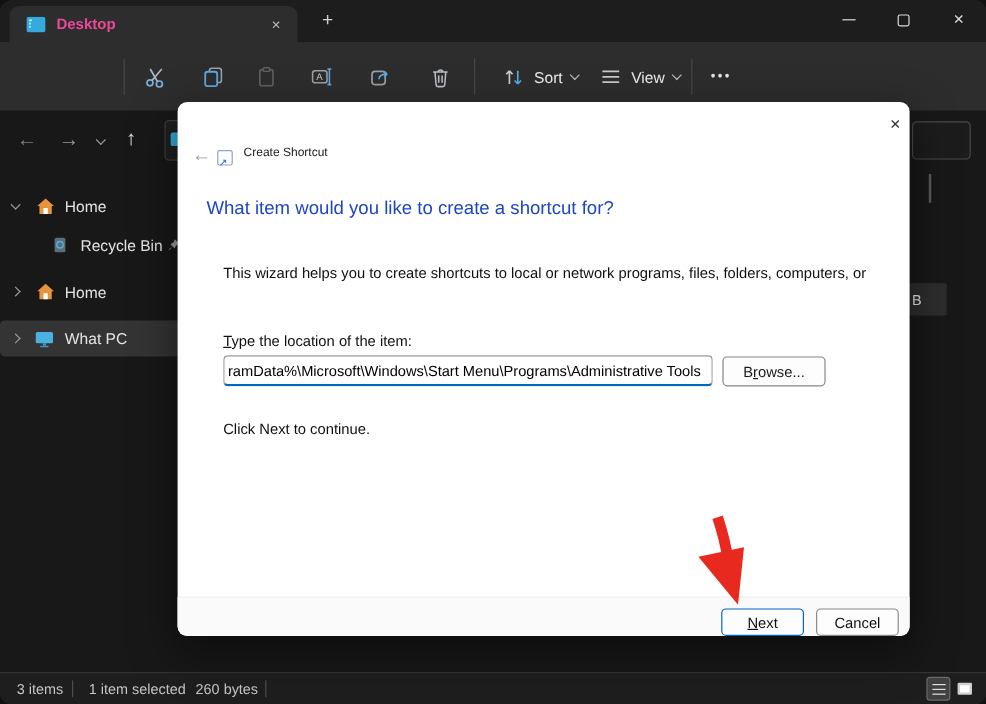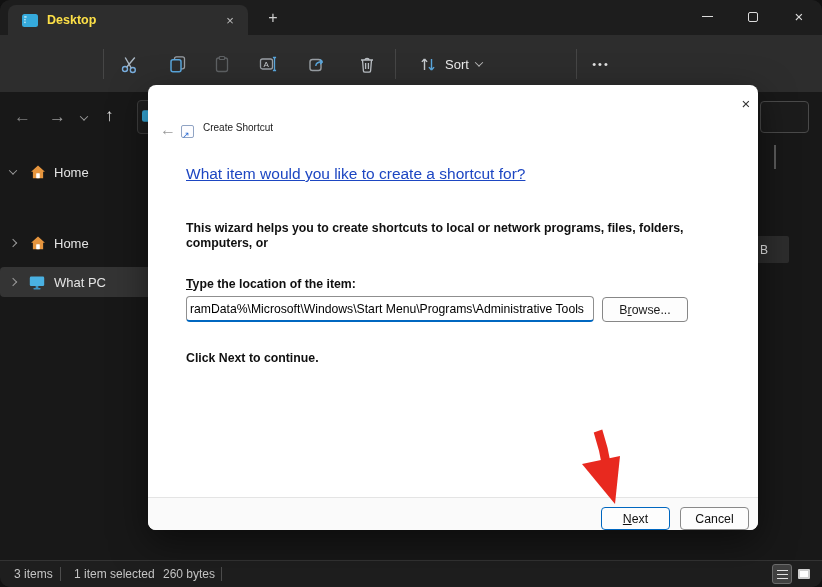--- a/index.html
+++ b/index.html
@@ -4,21 +4,21 @@
 <style>
   * { margin:0; padding:0; box-sizing:border-box; }
   html,body { width:822px; height:587px; background:#111; font-family:"Liberation Sans", sans-serif; }
   .abs { position:absolute; }
   #window { position:relative; width:822px; height:587px; background:#181818; border-radius:10px; overflow:hidden; }
 
   
   #titlebar { left:0; top:0; width:822px; height:35px; background:#1d1d1d; }
   #tab { left:8px; top:5px; width:240px; height:30px; background:#2d2d2d; border-radius:8px 8px 0 0;
          display:flex; align-items:center; padding-left:14px; gap:9px; }
-  #tab-title { color:#fde047; font-size:12.5px; font-weight:700; }
+  #tab-title { color:#ec4899; font-size:12.5px; font-weight:700; }
   #tab-close { position:absolute; right:8px; top:6px; width:20px; height:18px; color:#bdbdbd; font-size:13px;
                display:flex; align-items:center; justify-content:center; border-radius:4px; }
   #newtab { left:260px; top:6px; width:26px; height:24px; color:#cfcfcf; font-size:16px;
             display:flex; align-items:center; justify-content:center; }
   .wctl { top:0; width:46px; height:33px; display:flex; align-items:center; justify-content:center; color:#dcdcdc; }
   #btn-min  { left:684px; } #btn-max { left:730px; } #btn-close { left:776px; }
   #btn-min span.bar { width:11px; height:1px; background:#dcdcdc; display:block; }
   #btn-max span.box { width:10px; height:10px; border:1px solid #dcdcdc; border-radius:2px; display:block; }
   #btn-close { font-size:15px; }
 
@@ -62,22 +62,22 @@
 
   
   #dialog { left:148px; top:85px; width:610px; height:445px; background:#fff; border-radius:8px; z-index:5;
             box-shadow:0 12px 36px rgba(0,0,0,.5); color:#1a1a1a; }
   #dlg-close { left:586px; top:6px; width:24px; height:24px; display:flex; align-items:center; justify-content:center;
                color:#333; font-size:15px; }
   #dlg-back { left:12px; top:36px; color:#999; font-size:16px; }
   #sc-icon { left:33px; top:40px; width:13px; height:13px; border:1px solid #90a4c4; background:#fdfdff; border-radius:2px; }
   #sc-icon span { position:absolute; left:0px; bottom:-3px; color:#2b6cd4; font-size:9px; }
   #dlg-title { left:55px; top:37px; font-size:10px; }
-  #dlg-heading { left:38px; top:80px; font-size:15.5px; color:#1d46c2;text-decoration:underline; }
-  .dlg-body { font-size:12.3px; line-height:15px; color:#101010;font-weight:bold; }
+  #dlg-heading { left:24px; top:80px; font-size:15.5px; color:#1d46c2; }
+  .dlg-body { font-size:12.3px; line-height:15px; color:#101010; }
   #dlg-desc { left:38px; top:136px; width:565px; }
   #dlg-label { left:38px; top:192px;text-align:right; }
   .u { text-decoration:underline; }
   #dlg-input { left:38px; top:211px; width:408px; height:26px; border:1px solid #8f8f8f; border-bottom:2px solid #0067c0;
                border-radius:4px; font-size:12.2px; font-family:"Liberation Sans",sans-serif; padding:0 3px; color:#000;
                background:#fff; outline:none; }
   #btn-browse { left:454px; top:212px; width:86px; height:25px; border:1px solid #878787; border-radius:4px; background:#fdfdfd;
                 font-size:12.3px; display:flex; align-items:center; justify-content:center; }
   #dlg-hint { left:38px; top:266px; }
   #dlg-footer { left:0; top:412px; width:610px; height:33px; background:#fafafa; border-top:1px solid #e4e4e4;
@@ -159,20 +159,27 @@
     <div class="tdivider" style="left:395px;"></div>
 
     <div class="tbtn" style="left:410px; width:80px;text-align:center;">
       <svg class="tsvg" viewBox="0 0 20 20" fill="none">
           <path d="M6.5 16 V5 M6.5 5 L3.9 7.9 M6.5 5 L9.1 7.9" stroke="#c6cace" stroke-width="1.4"></path>
           <path d="M13.5 5 V16 M13.5 16 L10.9 13.1 M13.5 16 L16.1 13.1" stroke="#5aa7dd" stroke-width="1.4"></path>
         </svg>
       <span>Sort</span>
       <span class="chev down"></span>
     </div>
+    <div class="tbtn" style="left:492px; width:82px;">
+      <svg class="tsvg" viewBox="0 0 20 20" fill="none">
+          <path d="M3 5.5 h14 M3 10 h14 M3 14.5 h14" stroke="#c6cace" stroke-width="1.5"></path>
+        </svg>
+      <span>View</span>
+      <span class="chev down"></span>
+    </div>
     <div class="tdivider" style="left:576px;"></div>
     <div class="tbtn" style="left:585px; width:32px;">
       <span id="more-dots">•••</span>
     </div>
   </div>
 
   <div class="abs navglyph" style="left:14px; top:107px; color:#7e7e7e;">←</div>
   <div class="abs navglyph" style="left:49px; top:107px;">→</div>
   <span class="abs chev down" style="left:81px; top:115px; border-color:#9a9a9a;"></span>
   <div class="abs navglyph" style="left:105px; top:106px; color:#e0e0e0;">↑</div>
@@ -187,20 +194,30 @@
     <span>B</span>
   </div>
 
   <div class="srow" style="top:157px;">
     <span class="chev down" style="margin-left:10px;"></span>
     <svg class="sicon" style="margin-left:13px;" viewBox="0 0 20 20">
         <path d="M10 2.8 L2.3 9.6 H4.3 V17 H15.7 V9.6 H17.7 Z" fill="#e6953e"></path>
         <rect x="8" y="11.5" width="4" height="5.5" rx="0.5" fill="#fff"></rect>
       </svg>
     <span style="margin-left:7px;">Home</span>
+  </div>
+  <div class="srow" style="top:189px;">
+    <svg class="sicon" style="margin-left:41px;" viewBox="0 0 20 20">
+        <rect x="5" y="3.5" width="10" height="13.5" rx="1.5" fill="#5f6d78"></rect>
+        <circle cx="10" cy="10" r="3" fill="none" stroke="#4db3e6" stroke-width="1.3"></circle>
+      </svg>
+    <span style="margin-left:8px;">Recycle Bin</span>
+    <svg style="margin-left:auto; margin-right:2px;" width="10" height="10" viewBox="0 0 12 12">
+        <path d="M7 1 L11 5 L8.5 5.6 L6.4 9 L3 5.6 L6.4 3.4 Z M3.2 8.8 L1 11" stroke="#9aa0a6" fill="#9aa0a6" stroke-width="0.9"></path>
+      </svg>
   </div>
   <div class="srow" style="top:228px;">
     <span class="chev right" style="margin-left:10px;"></span>
     <svg class="sicon" style="margin-left:13px;" viewBox="0 0 20 20">
         <path d="M10 2.8 L2.3 9.6 H4.3 V17 H15.7 V9.6 H17.7 Z" fill="#e6953e"></path>
         <rect x="8" y="11.5" width="4" height="5.5" rx="0.5" fill="#fff"></rect>
       </svg>
     <span style="margin-left:7px;">Home</span>
   </div>
   <div class="srow sel" style="top:267px;">

